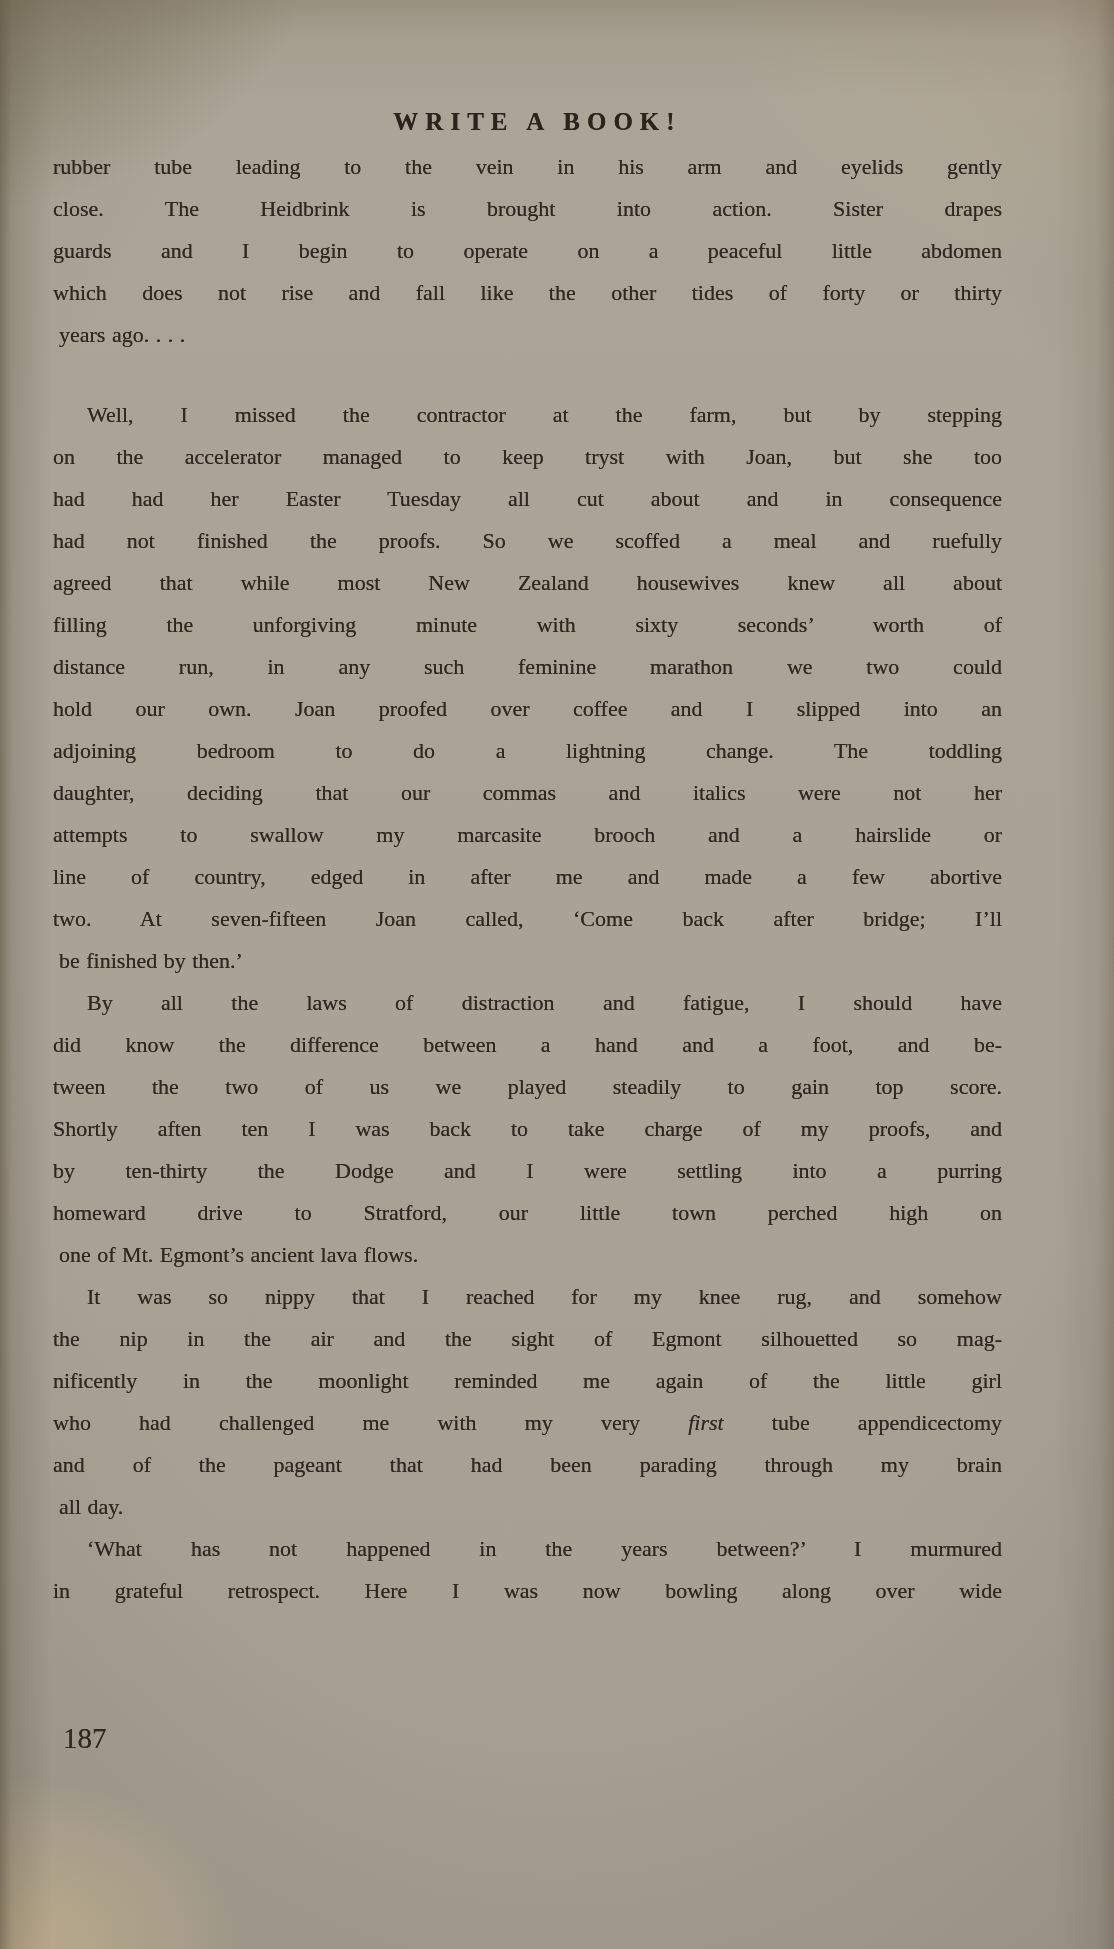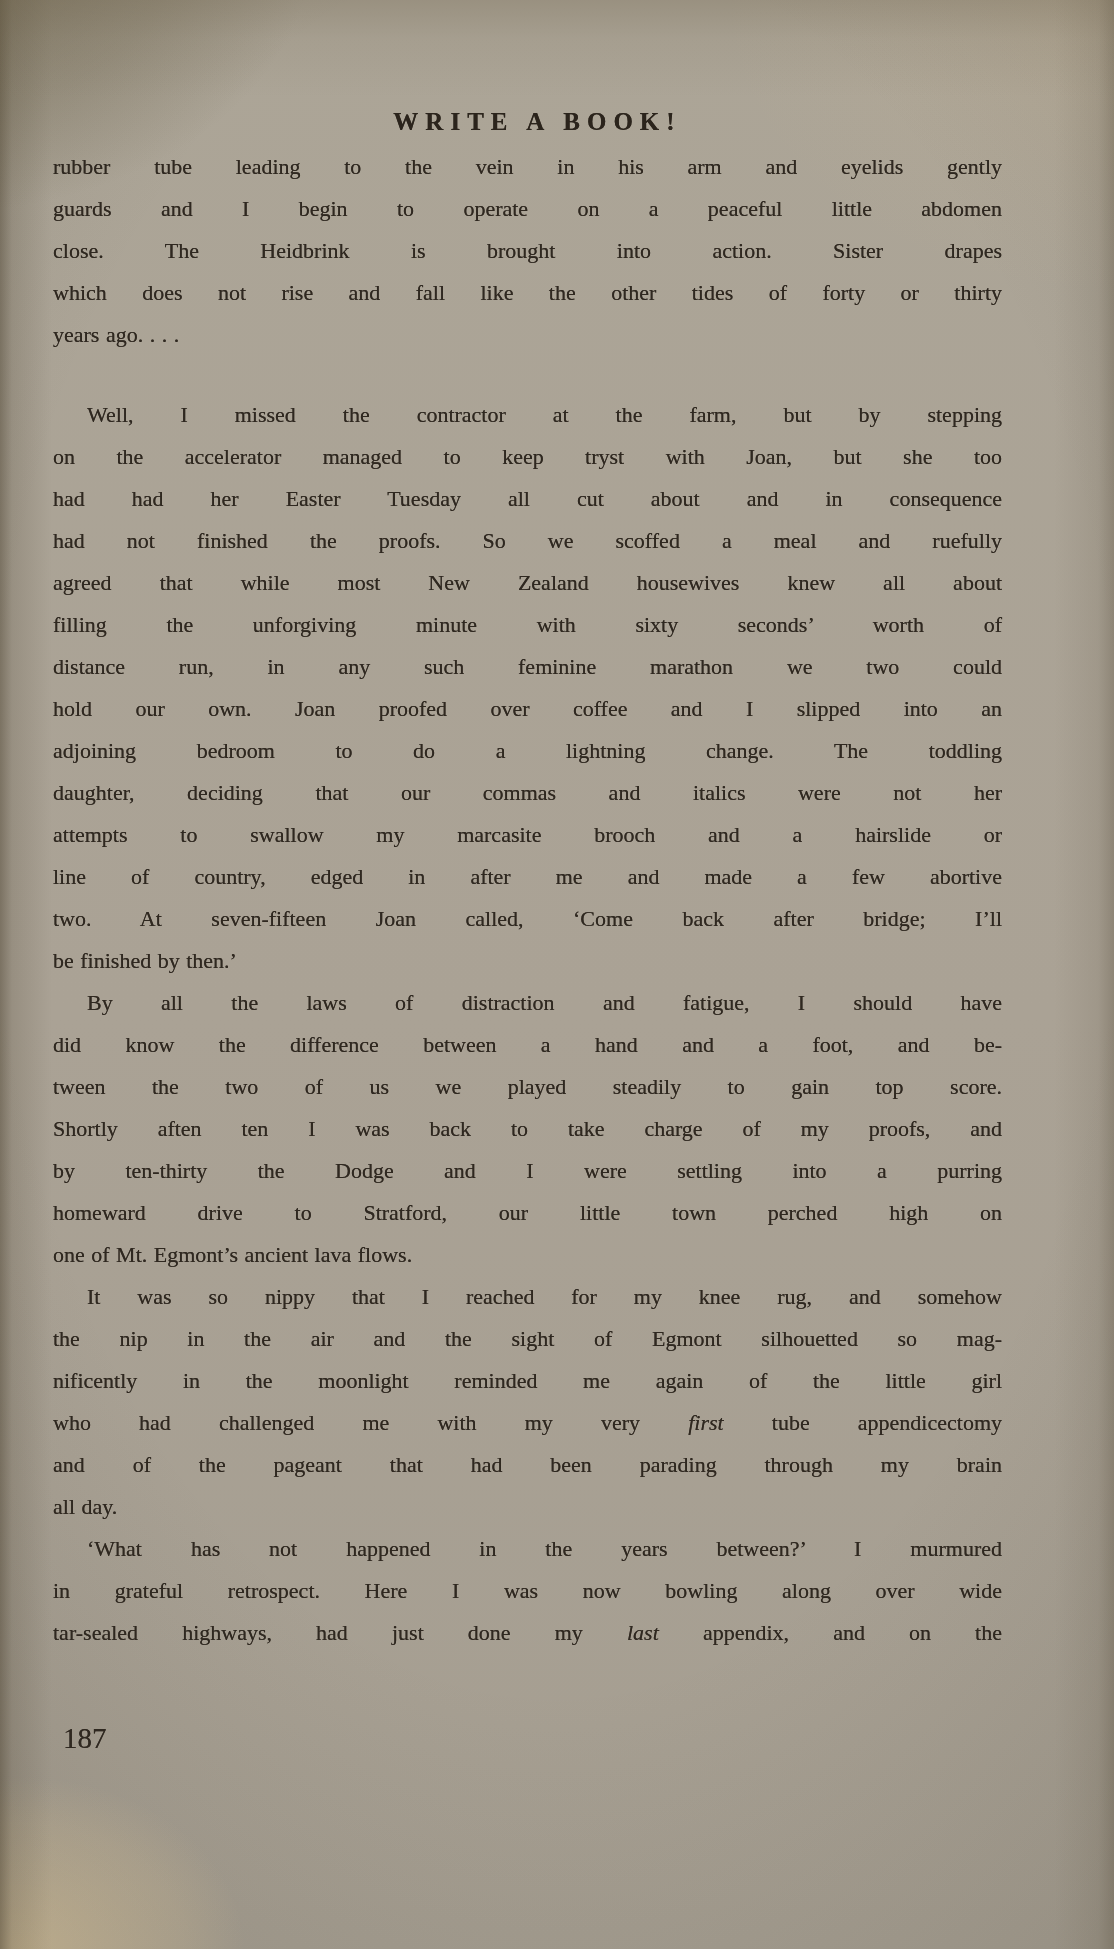--- a/index.html
+++ b/index.html
@@ -54,20 +54,21 @@
   .para.indent .line:first-child { text-indent: 34px; }
   .line {
     text-align: justify;
     text-align-last: justify;
     word-spacing: 1px;
     white-space: normal;
   }
   .line.last {
     text-align: left;
     text-align-last: left;
+    margin-left: 6px;
   }
   .it { font-style: italic; }
   .page-number {
     position: absolute;
     left: 63px; top: 1722px; width: 949px;
     text-align: left;
     font-size: 29px;
     color: #2f2820;
     text-shadow: 0 0 0.6px rgba(47,40,32,0.8);
     font-variant-numeric: oldstyle-nums;
@@ -75,22 +76,22 @@
 </style>
 </head>
 <body>
 
 <div class="page">
   <div class="running-head">WRITE A BOOK!</div>
 
   <div class="body-text">
       <div class="para">
         <div class="line"><span>rubber tube leading to the vein in his arm and eyelids gently</span></div>
+        <div class="line"><span>close. The Heidbrink is brought into action. Sister drapes</span></div>
         <div class="line"><span>guards and I begin to operate on a peaceful little abdomen</span></div>
-        <div class="line"><span>close. The Heidbrink is brought into action. Sister drapes</span></div>
         <div class="line"><span>which does not rise and fall like the other tides of forty or thirty</span></div>
         <div class="line last"><span>years ago. . . .</span></div>
       </div>
       <div class="para indent gap">
         <div class="line"><span>Well, I missed the contractor at the farm, but by stepping</span></div>
         <div class="line"><span>on the accelerator managed to keep tryst with Joan, but she too</span></div>
         <div class="line"><span>had had her Easter Tuesday all cut about and in consequence</span></div>
         <div class="line"><span>had not finished the proofs. So we scoffed a meal and ruefully</span></div>
         <div class="line"><span>agreed that while most New Zealand housewives knew all about</span></div>
         <div class="line"><span>filling the unforgiving minute with sixty seconds’ worth of</span></div>
@@ -116,18 +117,17 @@
         <div class="line"><span>It was so nippy that I reached for my knee rug, and somehow</span></div>
         <div class="line"><span>the nip in the air and the sight of Egmont silhouetted so mag-</span></div>
         <div class="line"><span>nificently in the moonlight reminded me again of the little girl</span></div>
         <div class="line"><span>who had challenged me with my very </span><span class="it">first</span><span> tube appendicectomy</span></div>
         <div class="line"><span>and of the pageant that had been parading through my brain</span></div>
         <div class="line last"><span>all day.</span></div>
       </div>
       <div class="para indent">
         <div class="line"><span>‘What has not happened in the years between?’ I murmured</span></div>
         <div class="line"><span>in grateful retrospect. Here I was now bowling along over wide</span></div>
-        <div class="line"><span>tar-sealed highways, had just done my </span><span class="it">last</span><span> appendix, and on the</span></div>
       </div>
     </div>
 
   <div class="page-number">187</div>
 </div>
 
 </body></html>

